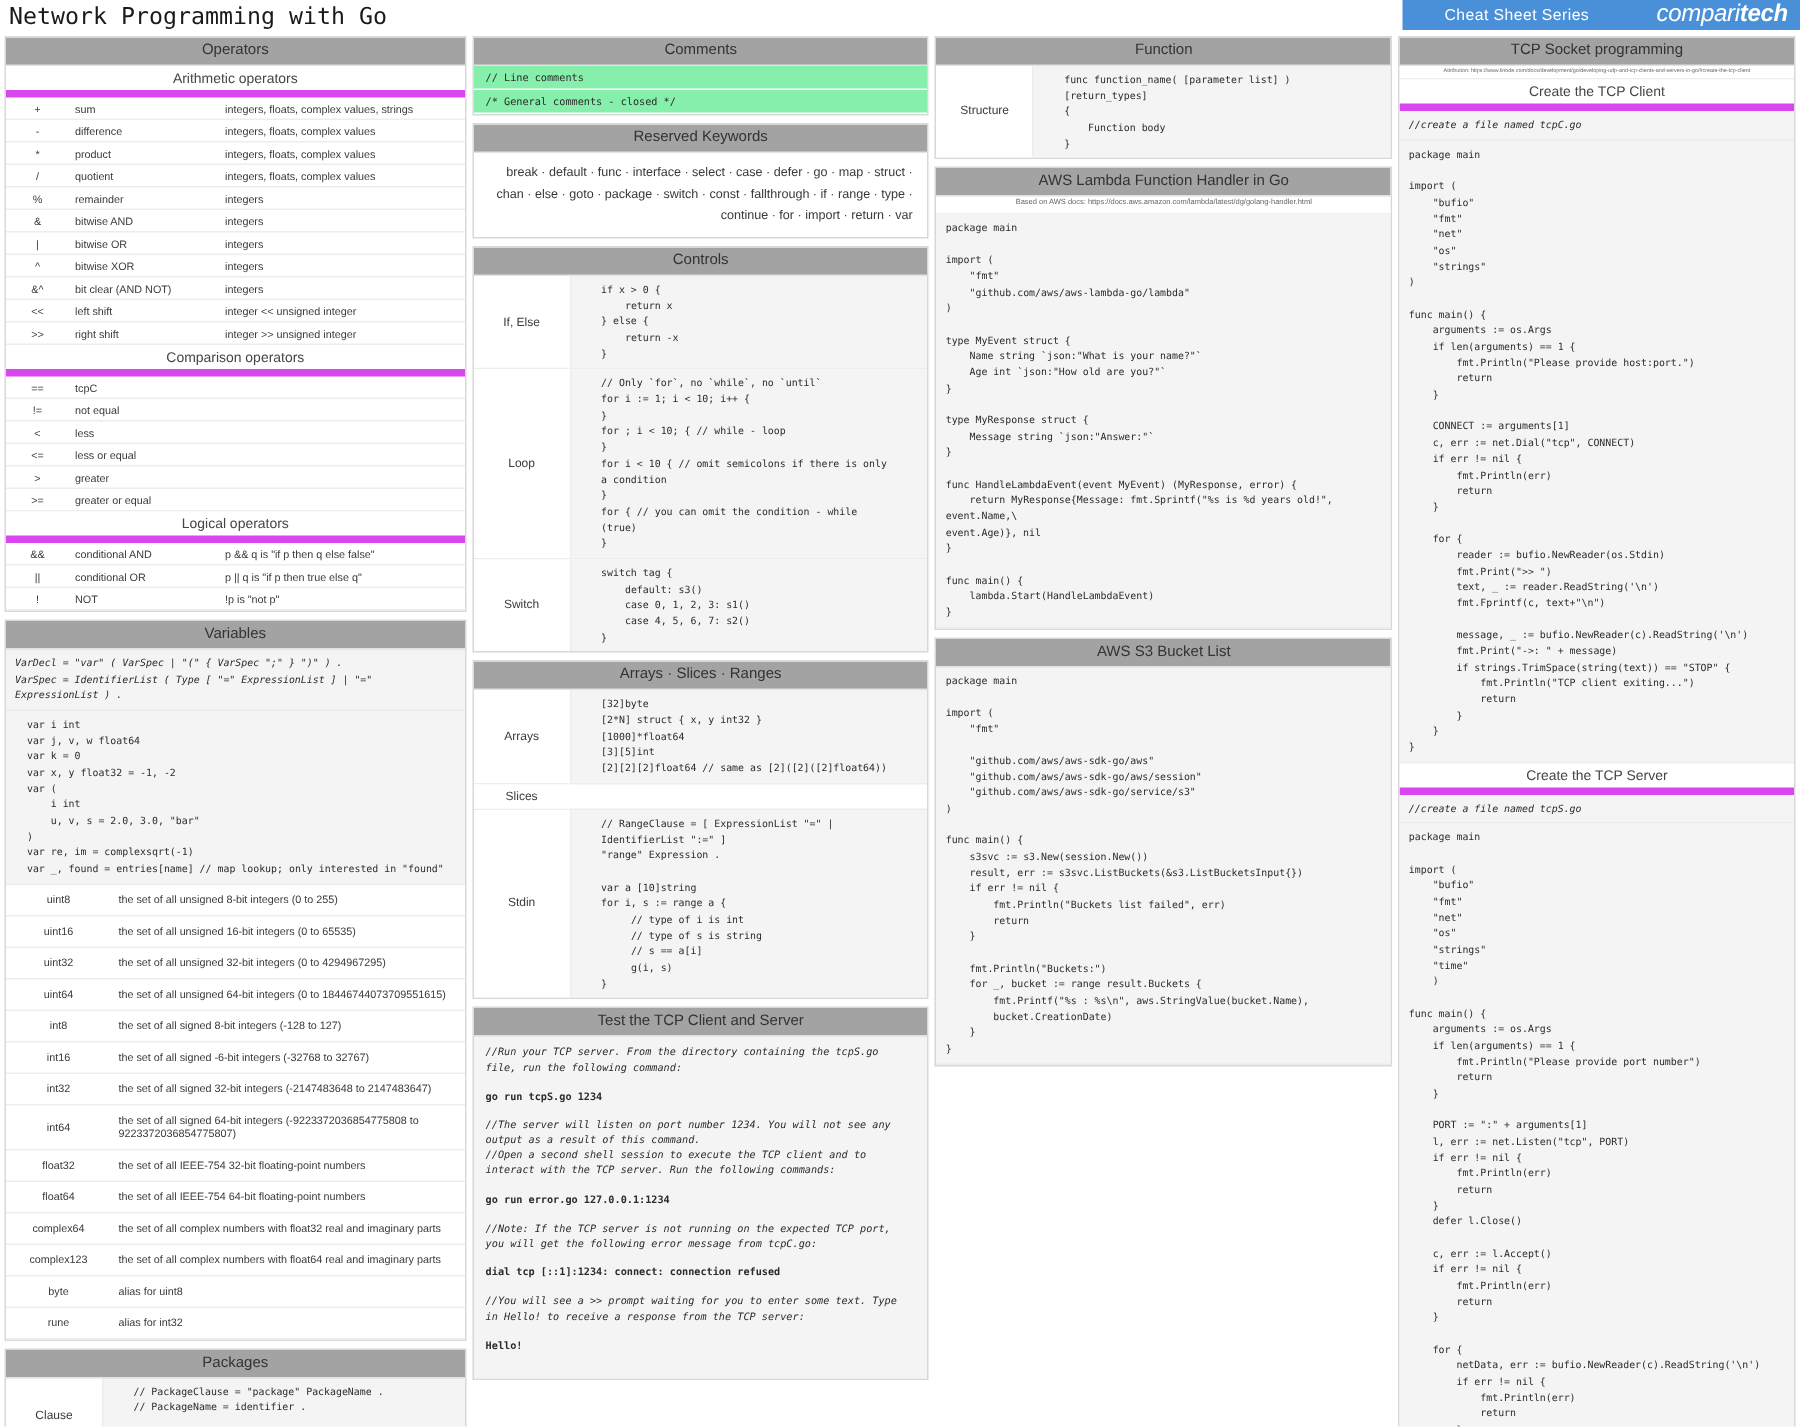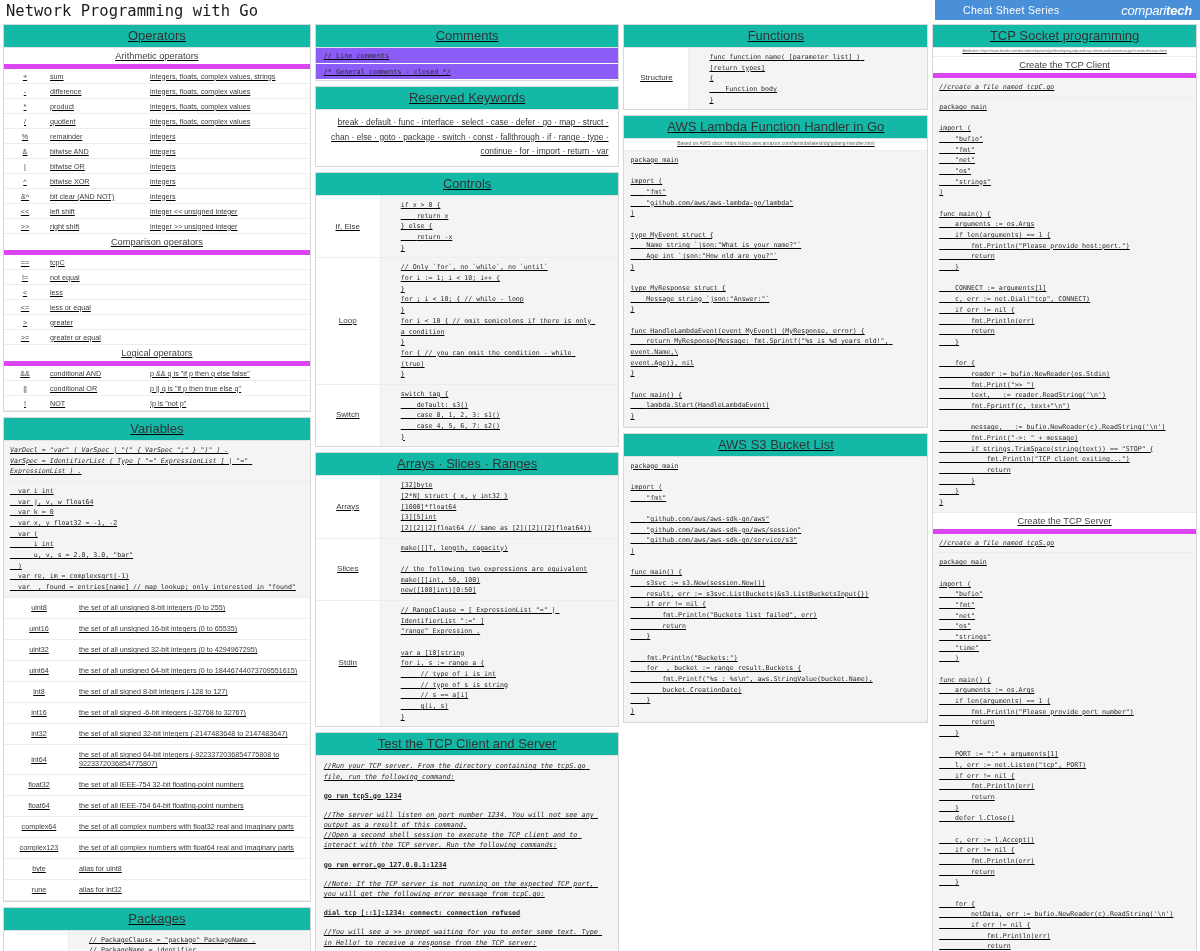--- a/index.html
+++ b/index.html
@@ -3,42 +3,42 @@
 <meta charset="utf-8">
 <style>
   * { box-sizing: border-box; }
   html, body {
     margin: 0; padding: 0;
     background: #ffffff;
     font-family: "Liberation Sans", sans-serif;
   }
   body { width: 1200px; height: 951px; overflow: hidden; position: relative; }
 
-  .page { width: 1200px; height: 951px; position: relative; padding: 0; text-decoration: underline; }
+  .page { width: 1200px; height: 951px; position: relative; padding: 0; }
 
   
   .topbar { position: relative; height: 24px; }
   .page-title {
     position: absolute; left: 6px; top: 2px;
     font-family: "DejaVu Sans Mono", monospace;
     font-size: 15.5px; color: #1a1a1a; letter-spacing: 0px;
   }
   .brandbar {
     position: absolute; right: 0px; top: 0px;
     width: 265px; height: 20px;
     background: #4a90d9;
     display: flex; align-items: center; justify-content: space-between;
     padding: 0 8px;
   }
   .brandbar .series {
     color: #ffffff; font-size: 10.5px; letter-spacing: .3px;
     padding-left: 20px;
   }
   .brandbar .logo {
-    color: #ffffff; font-size: 13px; font-style: italic; letter-spacing: -.2px;
+    color: #ffffff; font-size: 16px; font-style: italic; letter-spacing: -.2px;
   }
   .brandbar .logo b { font-style: italic; font-weight: bold; }
 
   
   .columns {
     display: flex; gap: 4px; padding: 0 3px; align-items: flex-start;
   }
   .col { display: flex; flex-direction: column; gap: 5px; }
   .col-1 { width: 308px; }
   .col-2 { width: 305px; }
@@ -46,24 +46,24 @@
   .col-4 { width: 265px; }
 
   
   .card {
     border: 1px solid #d8d8d8;
     background: #ffffff;
     overflow: hidden;
   }
   .card-title {
     text-align: center;
-    font-size: 13px;
+    font-size: 10px;
     color: #333;
     padding: 3px 2px 4px;
-    background: #14b8a6;
+    background: #a3a3a3;
     border-bottom: 1px solid #e2e2e2;
     font-weight: normal;
   }
   .card-attrib {
     text-align: center;
     font-size: 3.6px;
     color: #666;
     line-height: 1.5;
     padding: 1px 4px 2px;
     word-break: break-all;
@@ -137,21 +137,21 @@
   .lcrow .codecell {
     flex: 1 1 auto; background: #f4f4f4;
     font-family: "DejaVu Sans Mono", monospace;
     font-size: 6.6px; line-height: 1.62; color: #2b2b2b;
     white-space: pre-wrap; padding: 4px 20px;
     border-left: 1px solid #ededed;
   }
 
   
   .commentrow {
-    background: #8b5cf6;
+    background: #86efac;
     font-family: "DejaVu Sans Mono", monospace;
     font-size: 6.8px; color: #2b2b2b;
     padding: 3.5px 8px;
     border-bottom: 1px solid #ffffff;
   }
 
   
   .testblock { background: #f4f4f4; padding: 5px 8px 8px; }
   .testline {
     font-family: "DejaVu Sans Mono", monospace;
@@ -443,25 +443,20 @@
             <div class="lcrow">
               <div class="label" style="white-space: pre-line;">Arrays</div>
               <div class="codecell">[32]byte
 [2*N] struct { x, y int32 }
 [1000]*float64
 [3][5]int
 [2][2][2]float64 // same as [2]([2]([2]float64))</div>
             </div>
             <div class="lcrow">
               <div class="label" style="white-space: pre-line;">Slices</div>
-              <div class="codecell">make([]T, length, capacity)
-
-// the following two expressions are equivalent
-make([]int, 50, 100)
-new([100]int)[0:50]</div>
             </div>
             <div class="lcrow">
               <div class="label" style="white-space: pre-line;">Stdin</div>
               <div class="codecell">// RangeClause = [ ExpressionList "=" | IdentifierList ":=" ]
 "range" Expression .
 
 var a [10]string
 for i, s := range a {
      // type of i is int
      // type of s is string
@@ -485,21 +480,21 @@
             <div class="testline it">//You will see a &gt;&gt; prompt waiting for you to enter some text. Type in Hello! to receive a response from the TCP server:</div>
             <div class="testline bd">Hello!</div>
           </div>
       </div>
 
     </div>
 
     <div class="col col-3">
 
       <div class="card">
-        <div class="card-title">Functions</div>
+        <div class="card-title">Function</div>
         <div class="lcrow">
           <div class="label">Structure</div>
           <div class="codecell">func function_name( [parameter list] ) [return_types]
 {
     Function body
 }</div>
         </div>
       </div>
 
       <div class="card">

